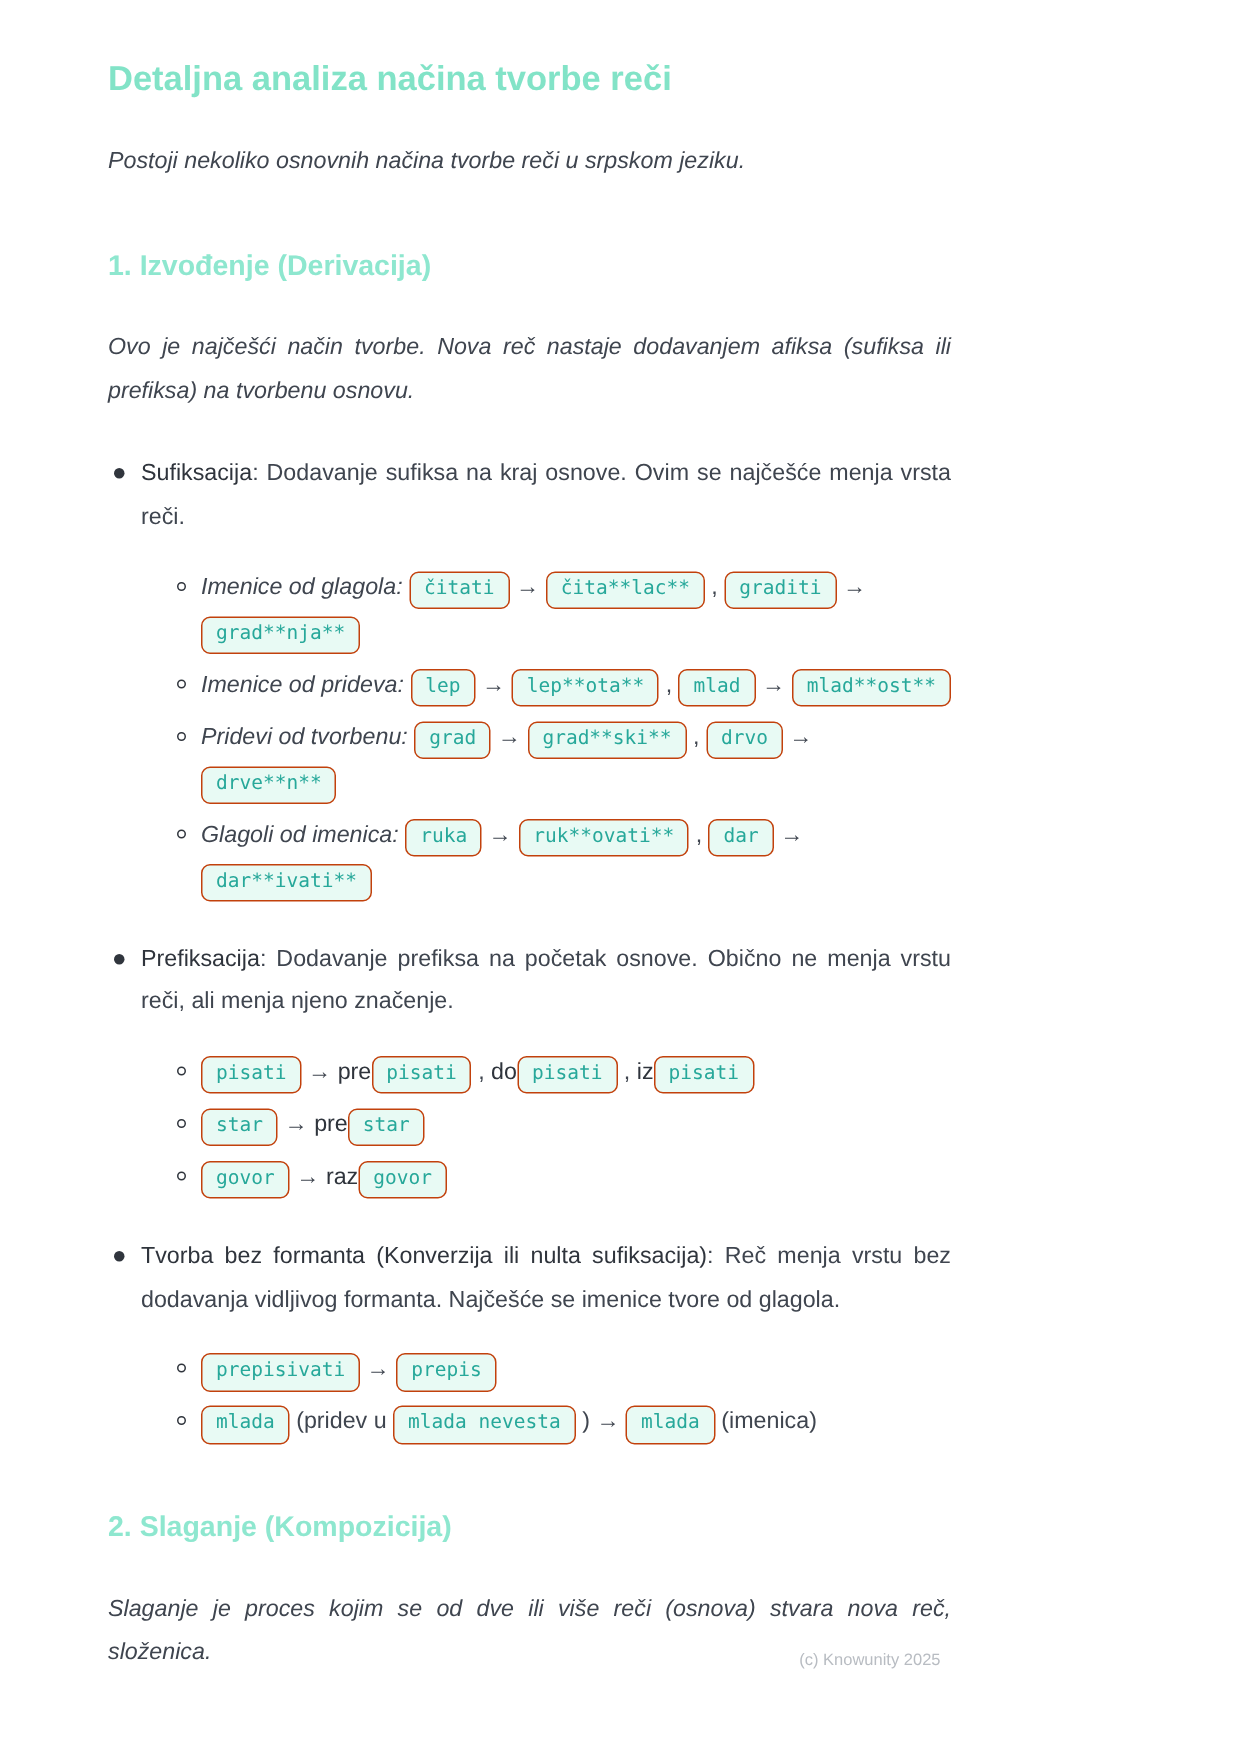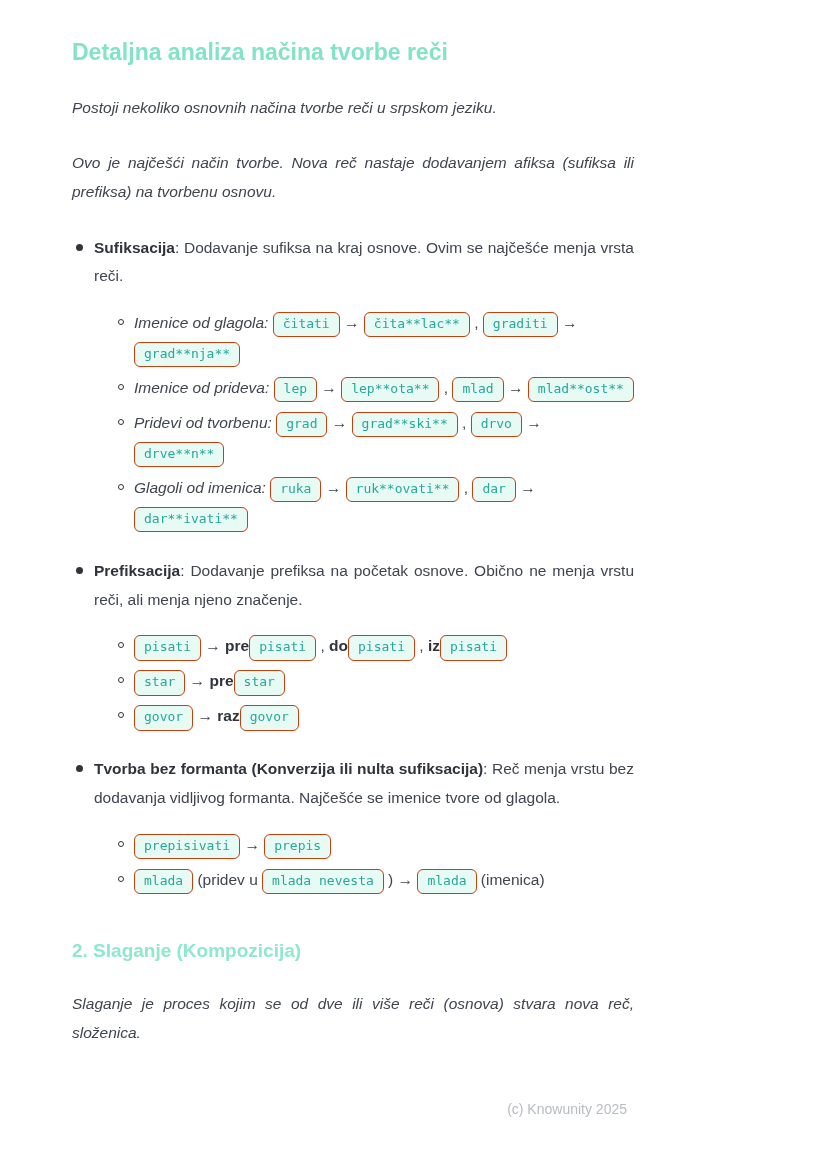--- a/index.html
+++ b/index.html
@@ -42,40 +42,41 @@
   li.l2 { position:relative; padding-left:16px; margin-bottom:5px; line-height:30px; font-size:15.5px; }
   .b2 {
     position:absolute; left:0; top:11px; width:6px; height:6px; border-radius:50%;
     background:#ffffff; border:1.6px solid #30353d;
   }
   .seg-code {
     display:inline-block; background:#e8faf4; border:1px solid #c2410c; border-radius:6px;
     padding:1px 9px 2px; font-family:"DejaVu Sans Mono", monospace; font-size:13px;
     color:#27a89a; white-space:nowrap; line-height:1.55; vertical-align:baseline;
   }
-  .seg-bold { font-weight:700; color:#2f343c; }
+  .seg-bold { font-weight:400; color:#2f343c; }
   .seg-italic { font-style:italic; color:#3f454f; }
   .seg-text { color:#3f454f; }
   .footer-credit {
-    position:absolute; top:1101px; right:53px; font-size:14px; color:#b8bcc2;
+    position:absolute; top:1101px; right:53px; font-size:11px; color:#b8bcc2;
   }
 </style>
 </head>
 <body>
 
 <div class="page-clip">
 
   <div class="accent-strip"></div>
 
   <div class="content">
 
     <h1 class="doc-title">Detaljna analiza načina tvorbe reči</h1>
 
     <p class="para">Postoji nekoliko osnovnih načina tvorbe reči u srpskom jeziku.</p>
 
+    <h2 class="sec-heading">1. Izvođenje (Derivacija)</h2>
 
     <p class="para">Ovo je najčešći način tvorbe. Nova reč nastaje dodavanjem afiksa (sufiksa ili prefiksa) na tvorbenu osnovu.</p>
 
     <ul class="level1">
       <li class="l1">
         <span class="b1"></span>
         <span class="l1-text"><span class="seg-bold">Sufiksacija</span><span class="seg-text">: Dodavanje sufiksa na kraj osnove. Ovim se najčešće menja vrsta reči.</span></span>
         <ul class="level2">
           <li class="l2">
             <span class="b2"></span>

